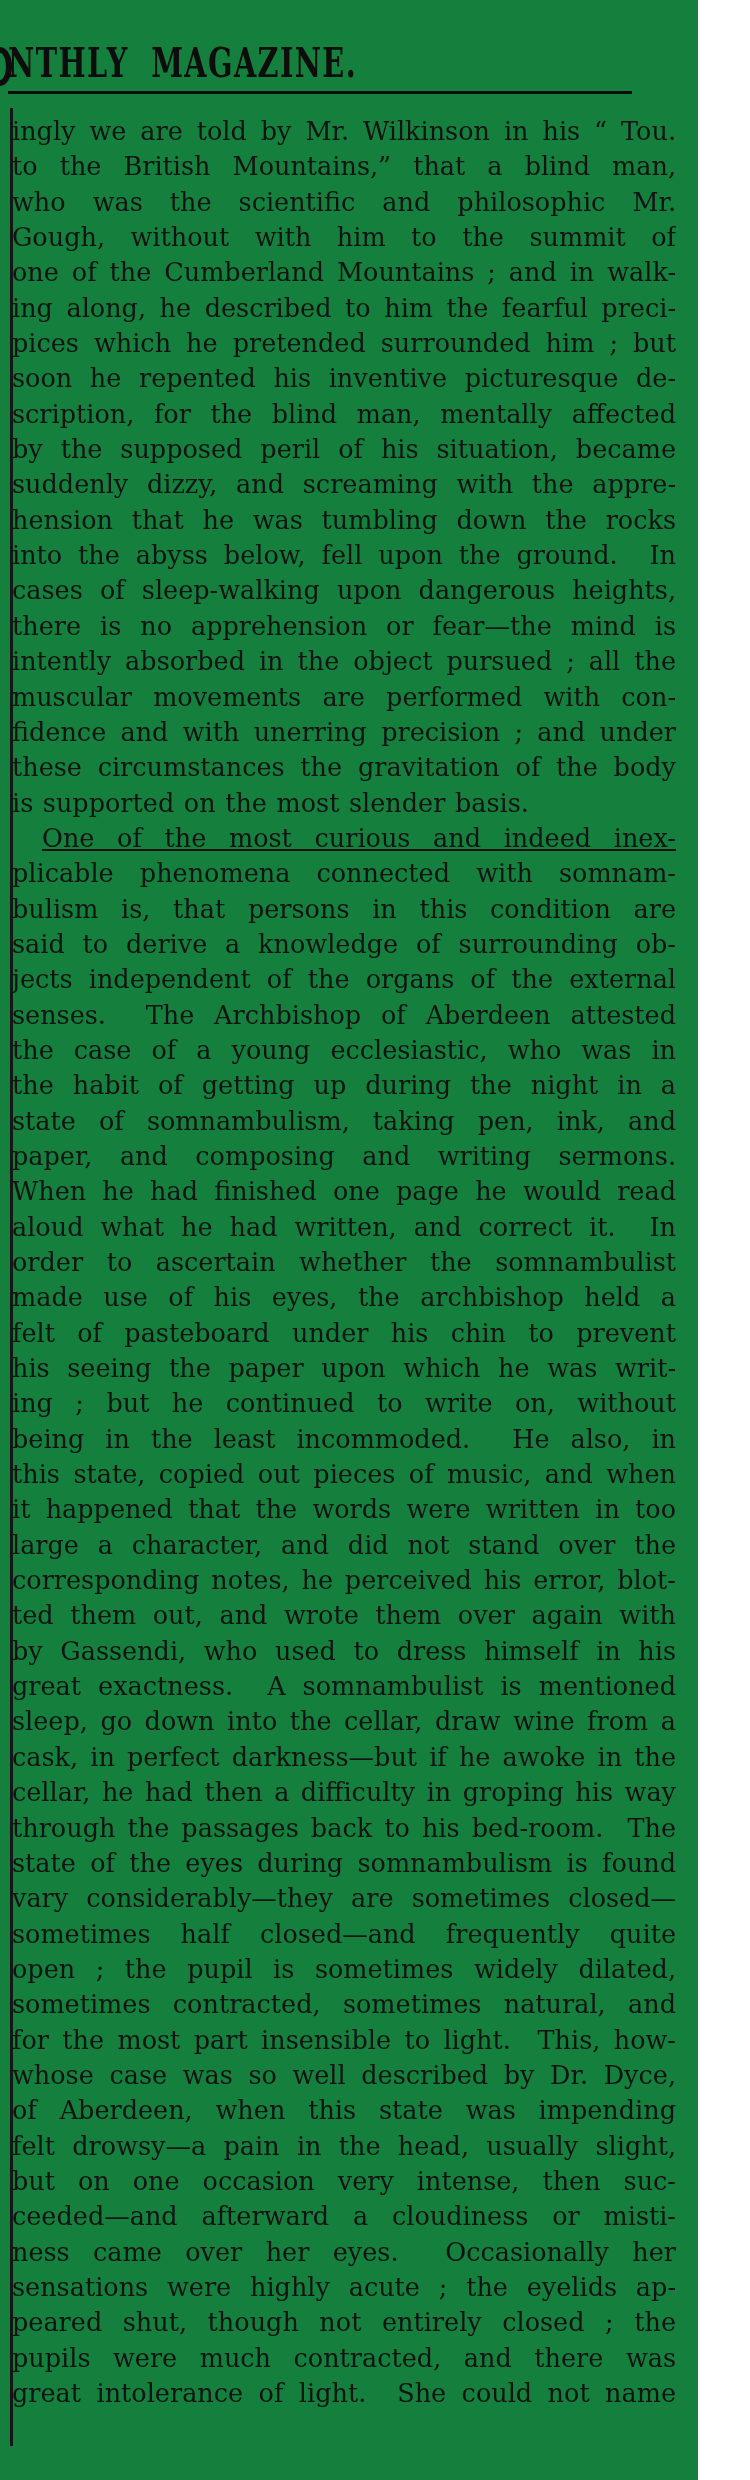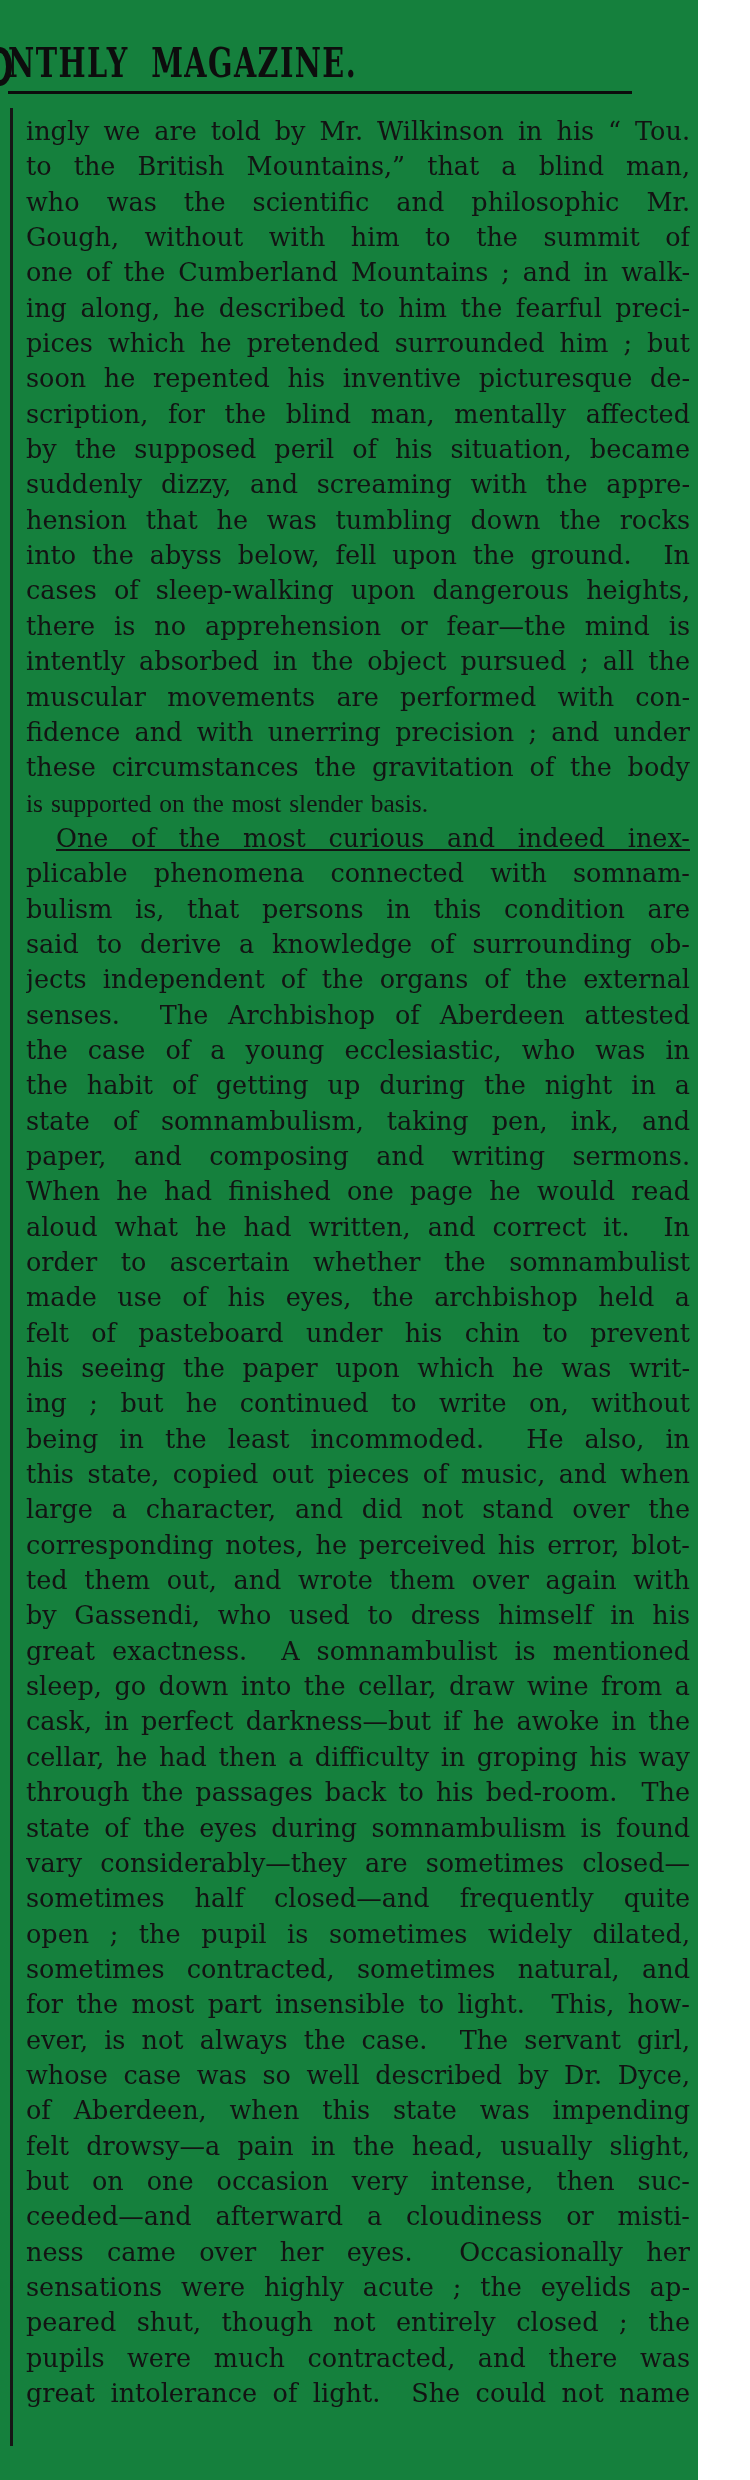--- a/index.html
+++ b/index.html
@@ -53,37 +53,36 @@
     position: absolute;
     top: 108px;
     left: 10px;
     width: 3px;
     height: 2338px;
     background: #161616;
   }
   .text-column {
     position: absolute;
     top: 114px;
-    left: 26px;
+    left: 12px;
     width: 664px;
   }
   .line {
     height: 35.35px;
     line-height: 35.35px;
     font-size: 25.5px;
     white-space: pre-wrap;
     text-align: justify;
     text-align-last: justify;
     word-spacing: 1.5px;
     overflow: hidden;
   }
   .line.para-end {
     text-align: center;
     text-align-last: left;
-    font-family: Liberation Serif, serif;
   }
   .line.indent {
     text-indent: 30px;
     text-decoration: underline;
   }
 </style>
 </head>
 <body>
 
 <div class="page">
@@ -124,36 +123,36 @@
       <div class="line">paper, and composing and writing sermons.</div>
       <div class="line">When he had finished one page he would read</div>
       <div class="line">aloud what he had written, and correct it.  In</div>
       <div class="line">order to ascertain whether the somnambulist</div>
       <div class="line">made use of his eyes, the archbishop held a</div>
       <div class="line">felt of pasteboard under his chin to prevent</div>
       <div class="line">his seeing the paper upon which he was writ-</div>
       <div class="line">ing ; but he continued to write on, without</div>
       <div class="line">being in the least incommoded.  He also, in</div>
       <div class="line">this state, copied out pieces of music, and when</div>
+      <div class="line">it happened that the words were written in too</div>
       <div class="line">large a character, and did not stand over the</div>
       <div class="line">corresponding notes, he perceived his error, blot-</div>
       <div class="line">ted them out, and wrote them over again with</div>
       <div class="line">by Gassendi, who used to dress himself in his</div>
       <div class="line">great exactness.  A somnambulist is mentioned</div>
       <div class="line">sleep, go down into the cellar, draw wine from a</div>
       <div class="line">cask, in perfect darkness—but if he awoke in the</div>
       <div class="line">cellar, he had then a difficulty in groping his way</div>
       <div class="line">through the passages back to his bed-room.  The</div>
       <div class="line">state of the eyes during somnambulism is found to</div>
       <div class="line">vary considerably—they are sometimes closed—</div>
       <div class="line">sometimes half closed—and frequently quite</div>
       <div class="line">open ; the pupil is sometimes widely dilated,</div>
       <div class="line">sometimes contracted, sometimes natural, and</div>
       <div class="line">for the most part insensible to light.  This, how-</div>
-      <div class="line">ever, is not always the case.  The servant girl,</div>
       <div class="line">whose case was so well described by Dr. Dyce,</div>
       <div class="line">of Aberdeen, when this state was impending</div>
       <div class="line">felt drowsy—a pain in the head, usually slight,</div>
       <div class="line">but on one occasion very intense, then suc-</div>
       <div class="line">ceeded—and afterward a cloudiness or misti-</div>
       <div class="line">ness came over her eyes.  Occasionally her</div>
       <div class="line">sensations were highly acute ; the eyelids ap-</div>
       <div class="line">peared shut, though not entirely closed ; the</div>
       <div class="line">pupils were much contracted, and there was</div>
       <div class="line">great intolerance of light.  She could not name</div>

